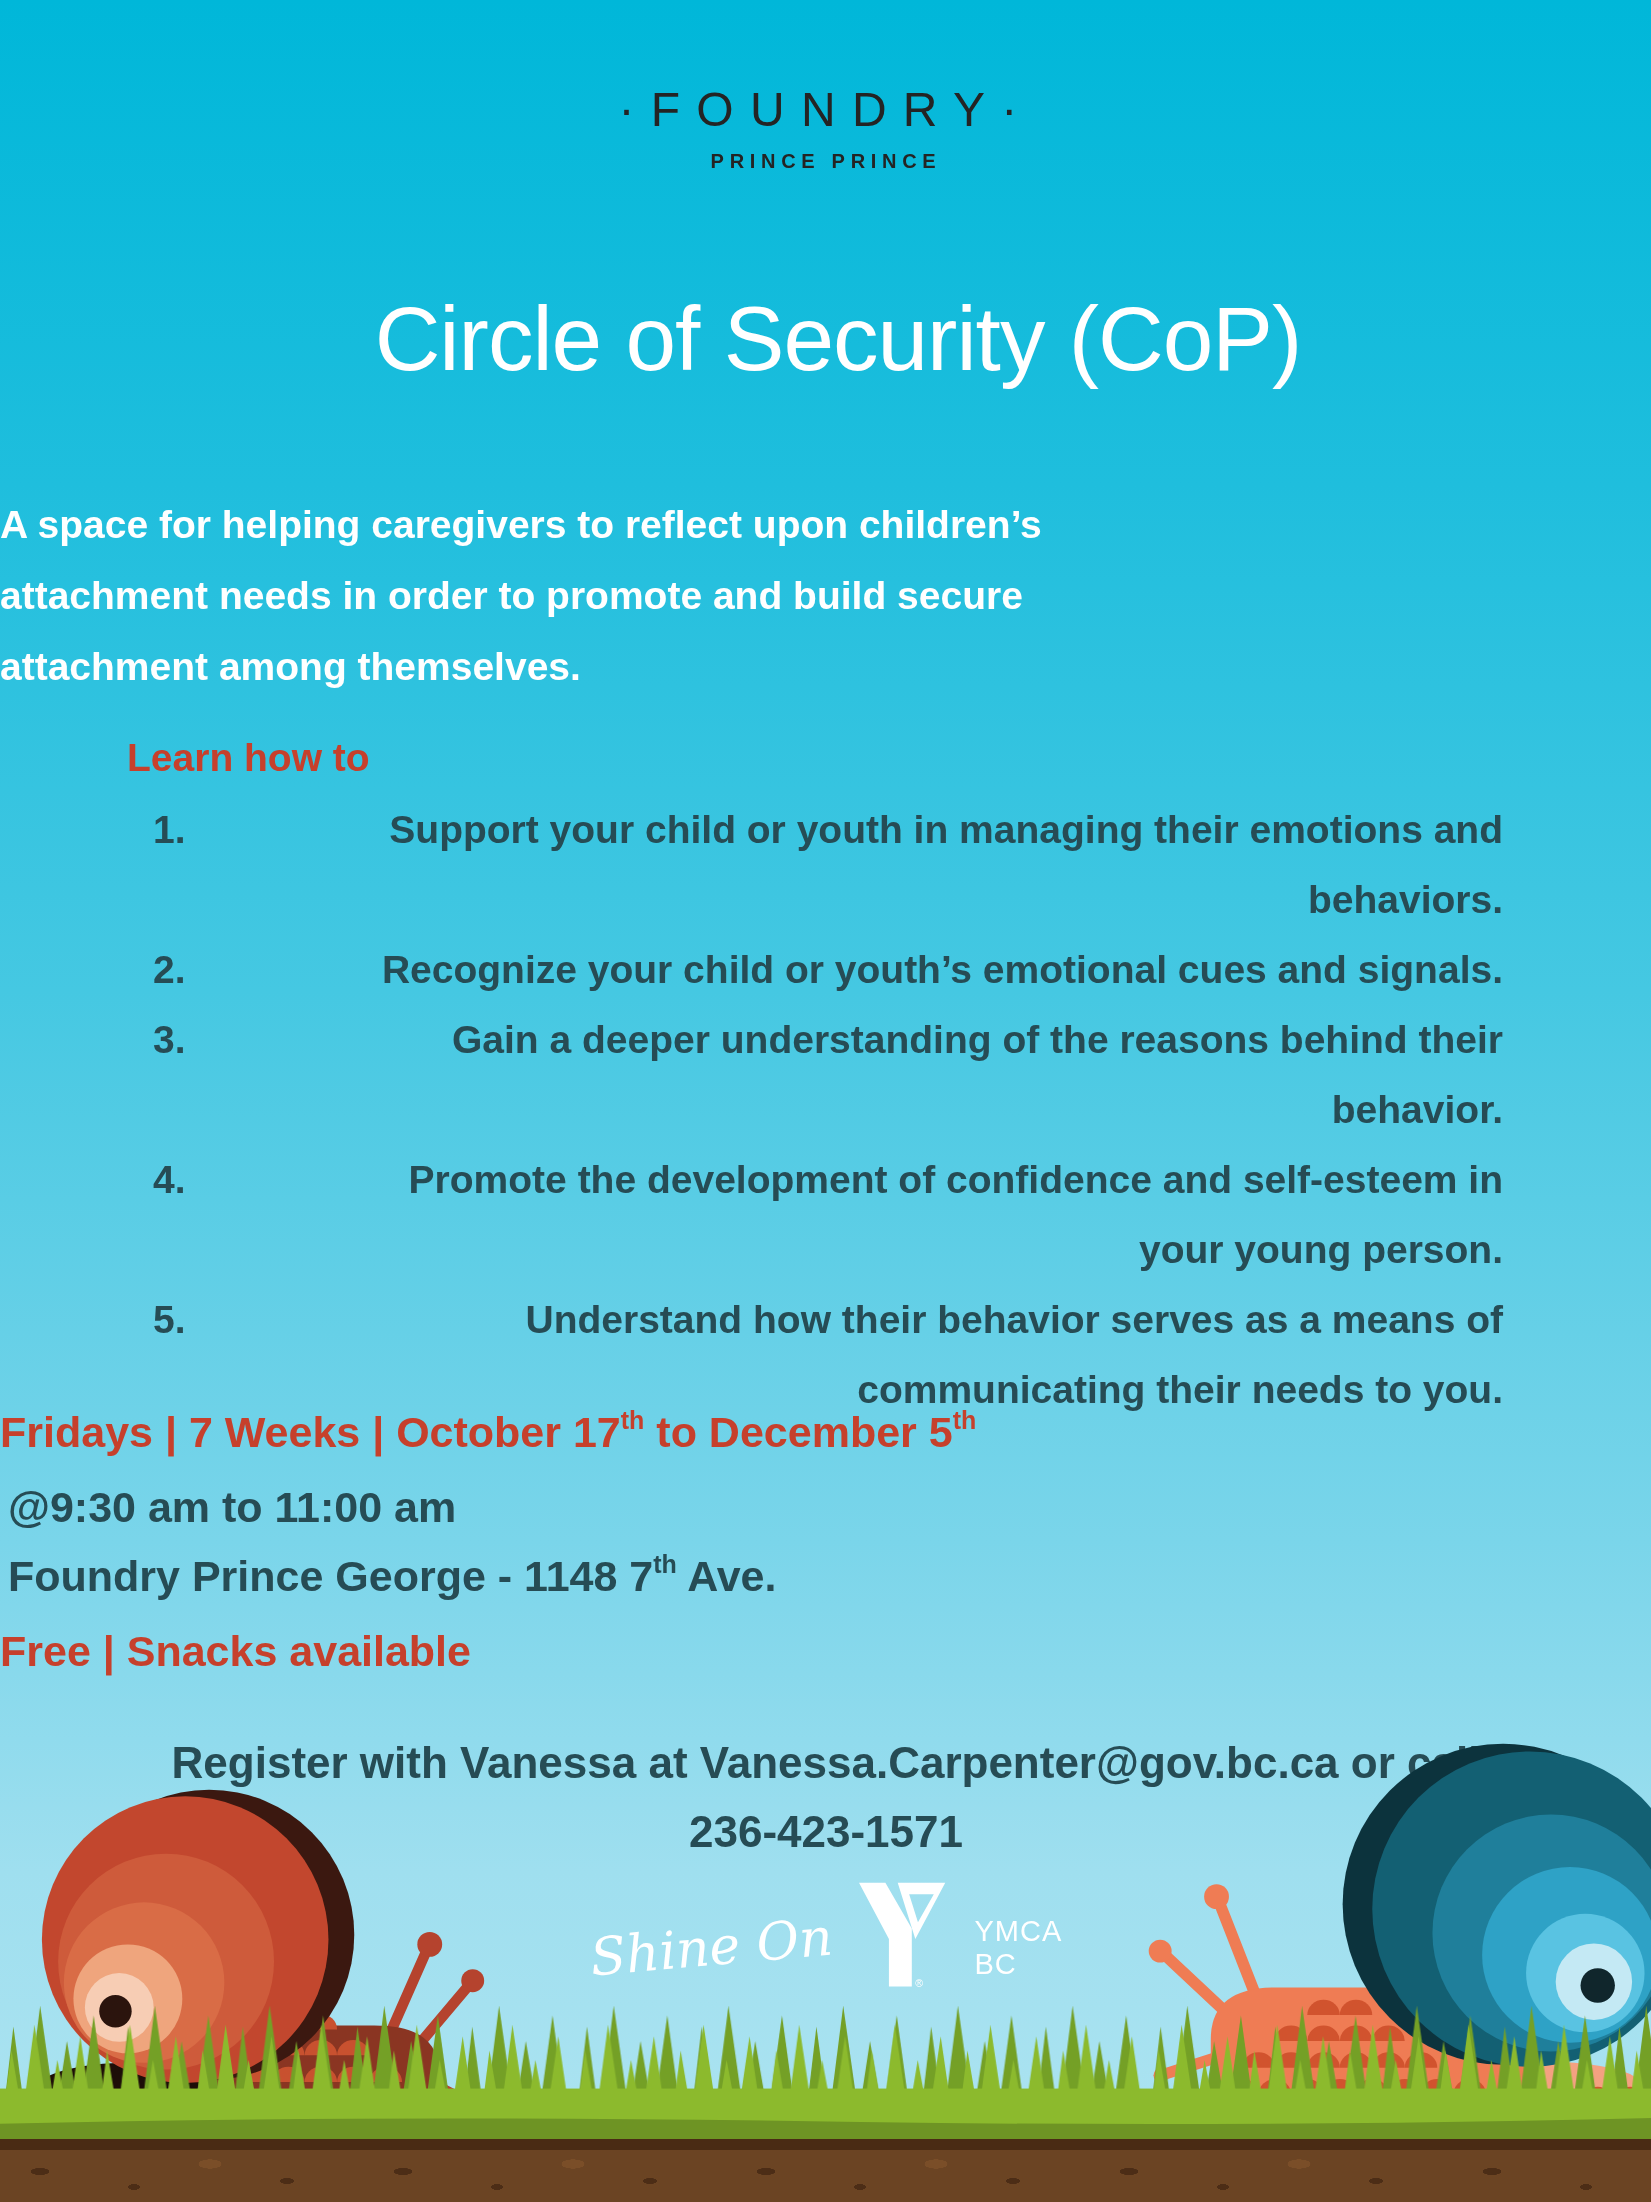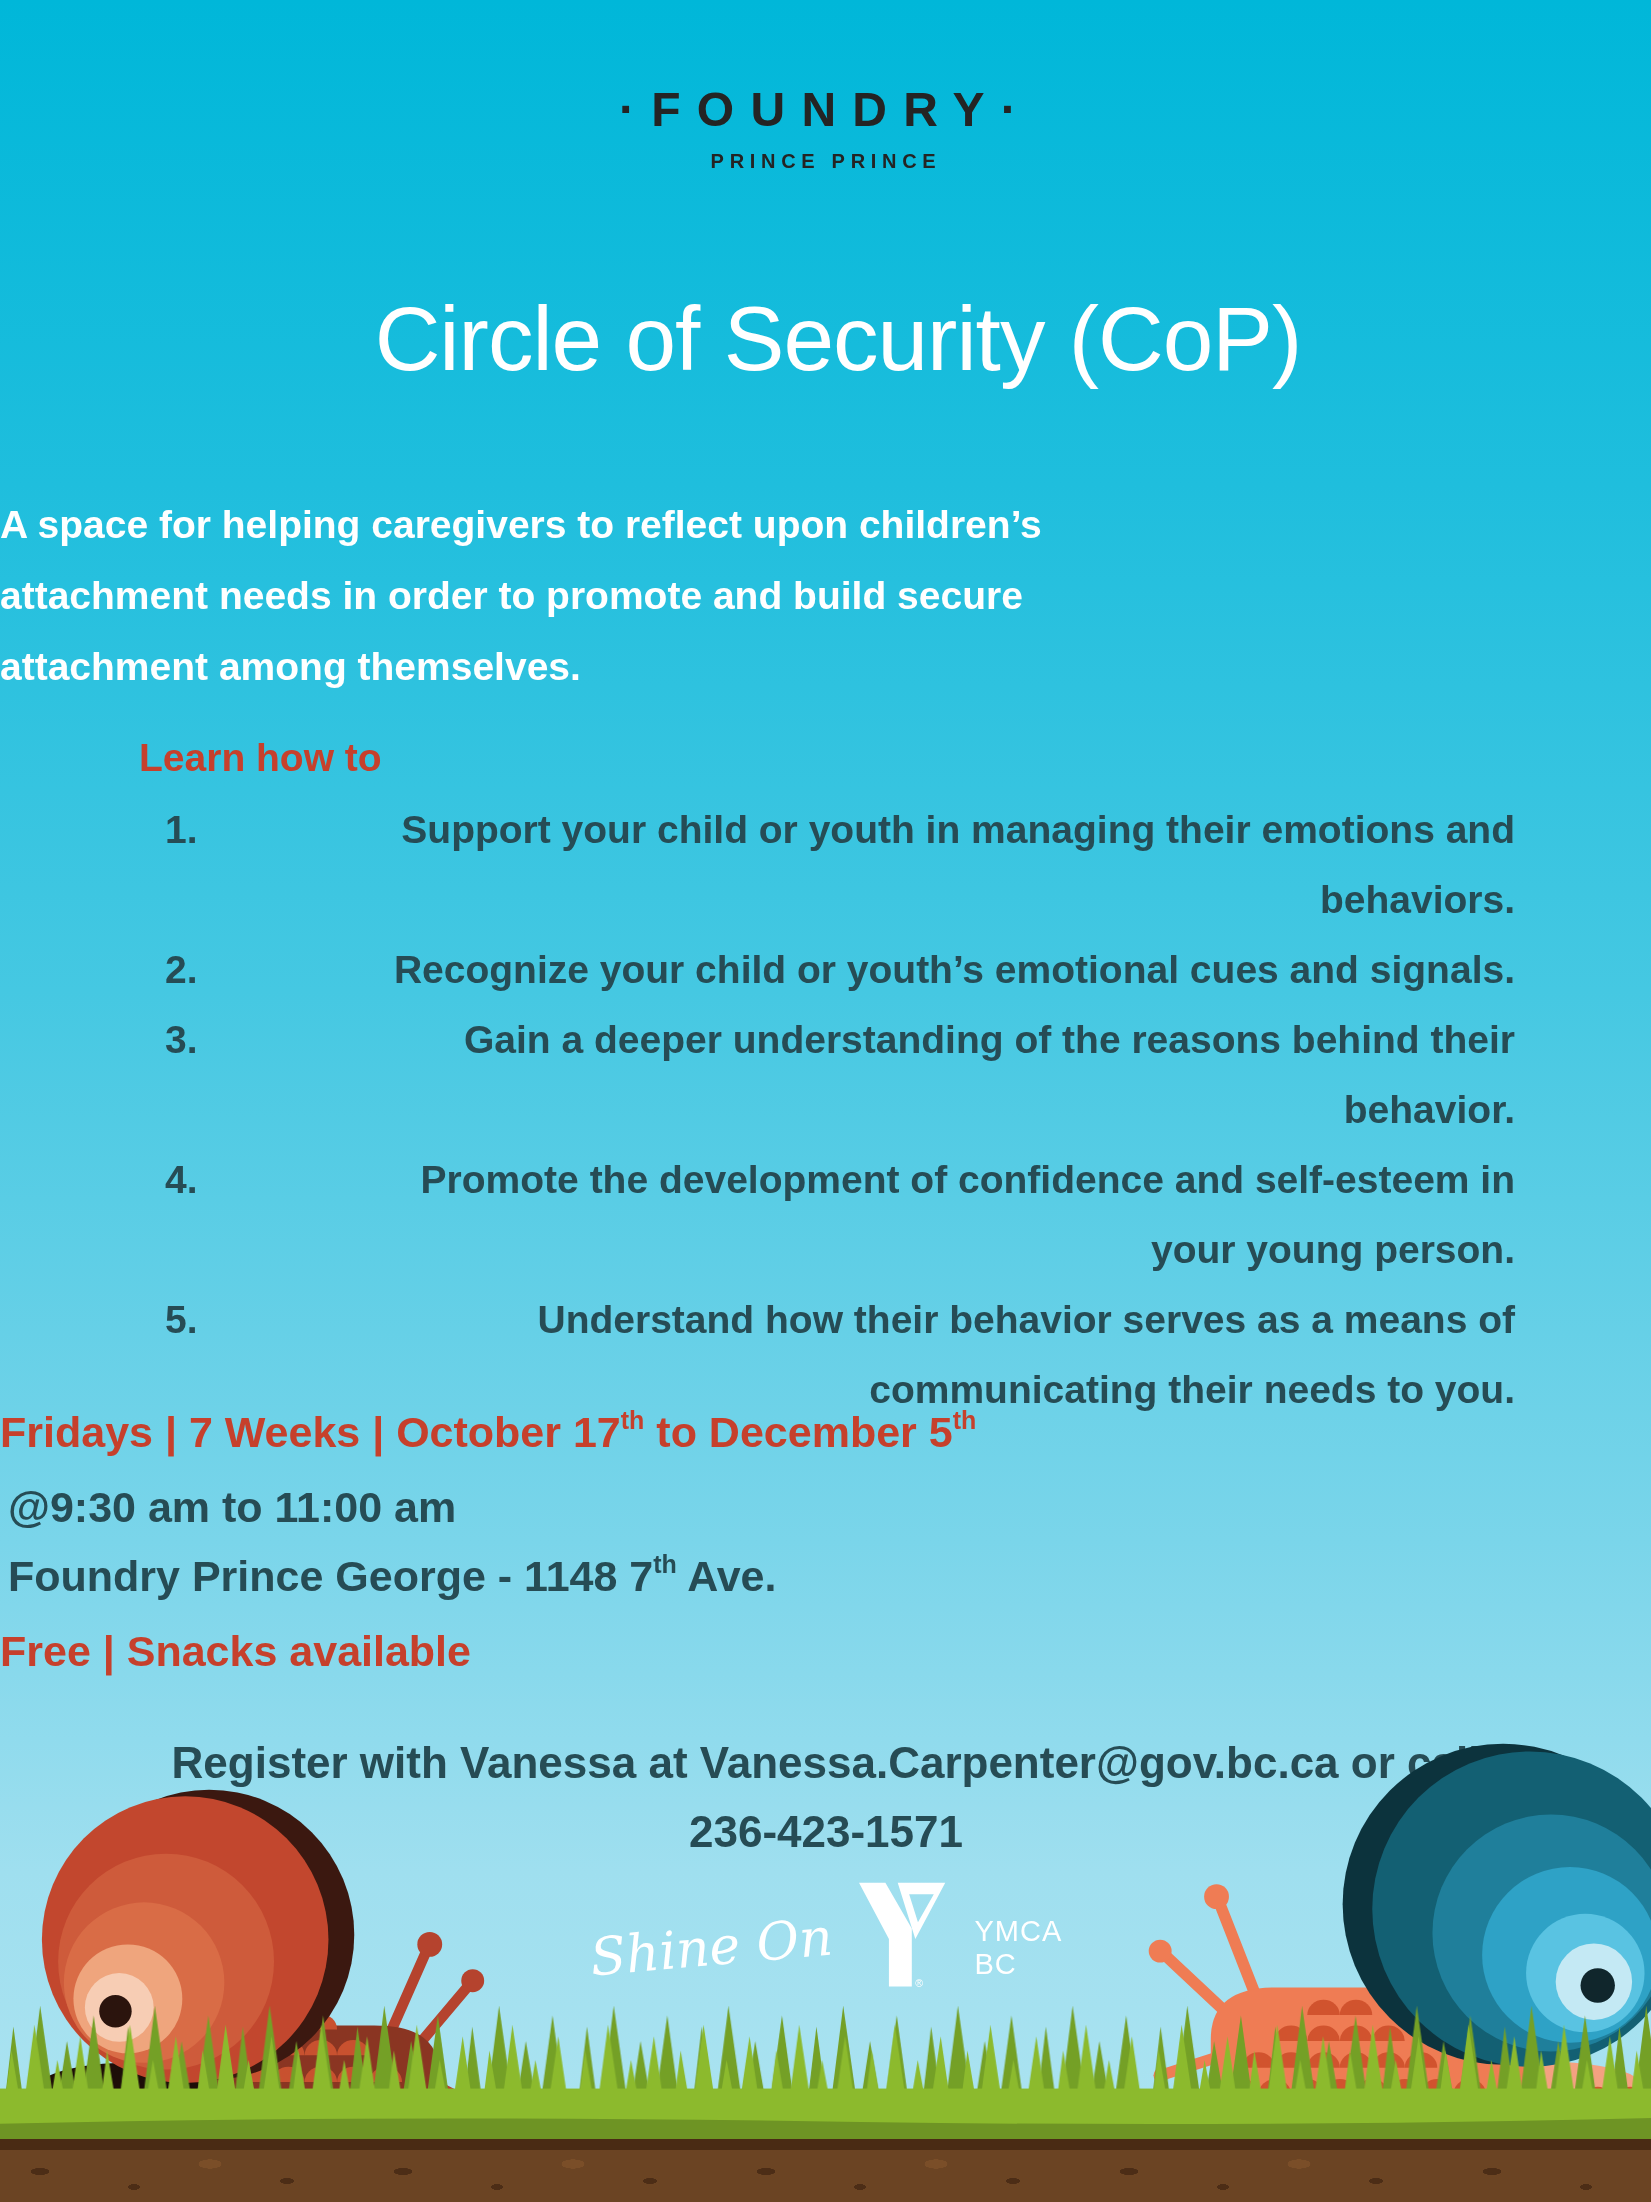--- a/index.html
+++ b/index.html
@@ -2,33 +2,33 @@
 <html><head>
 <meta charset="utf-8">
 <style>
   html,body{margin:0;padding:0;}
   body{width:1652px;height:2202px;overflow:hidden;font-family:"Liberation Sans",sans-serif;}
   .page{position:relative;width:1652px;height:2202px;overflow:hidden;
         background:linear-gradient(180deg,#00B7D9 0%,#1FBEDD 22%,#45C8E2 45%,#7AD5EA 70%,#9FDFEF 85%,#AEE4F1 100%);}
 
   
   .brand{position:absolute;top:82px;left:0;width:100%;text-align:center;color:#242424;}
-  .brand-name{font-size:48px;font-weight:bold;letter-spacing:16.3px;}
+  .brand-name{font-size:48px;font-weight:normal;letter-spacing:16.3px;}
   .brand-sub{margin-top:13.4px;font-size:20px;font-weight:bold;letter-spacing:5.7px;}
 
   
   .title{position:absolute;top:275px;left:0;width:100%;margin:12px;text-align:center;
          font-size:91px;font-weight:normal;color:#ffffff;letter-spacing:-1px;}
 
   
   .desc{position:absolute;top:489px;left:0;width:100%;margin:0;text-align:left;
         font-size:39px;font-weight:bold;color:#ffffff;line-height:71px;white-space:pre-line;}
 
   
-  .learn{position:absolute;top:736px;left:139px;width:1376px;font-size:39px;font-weight:bold;}
+  .learn{position:absolute;top:736px;left:127px;width:1376px;font-size:39px;font-weight:bold;}
   .learn-head{color:#C6402C;}
   .learn-list{list-style:none;counter-reset:n;margin:15.3px 0 0 26px;padding:0;color:#264C55;line-height:70px;text-align:right;}
   .learn-list li{counter-increment:n;position:relative;padding-left:40px;white-space:pre-line;}
   .learn-list li::before{content:counter(n)".";position:absolute;left:0;}
 
   
   .schedule{position:absolute;top:1398px;left:0;width:100%;text-align:left;
             font-size:43px;font-weight:bold;line-height:69px;}
   .red{color:#C6402C;}
   .teal{color:#264C55;padding-left:8px;}

